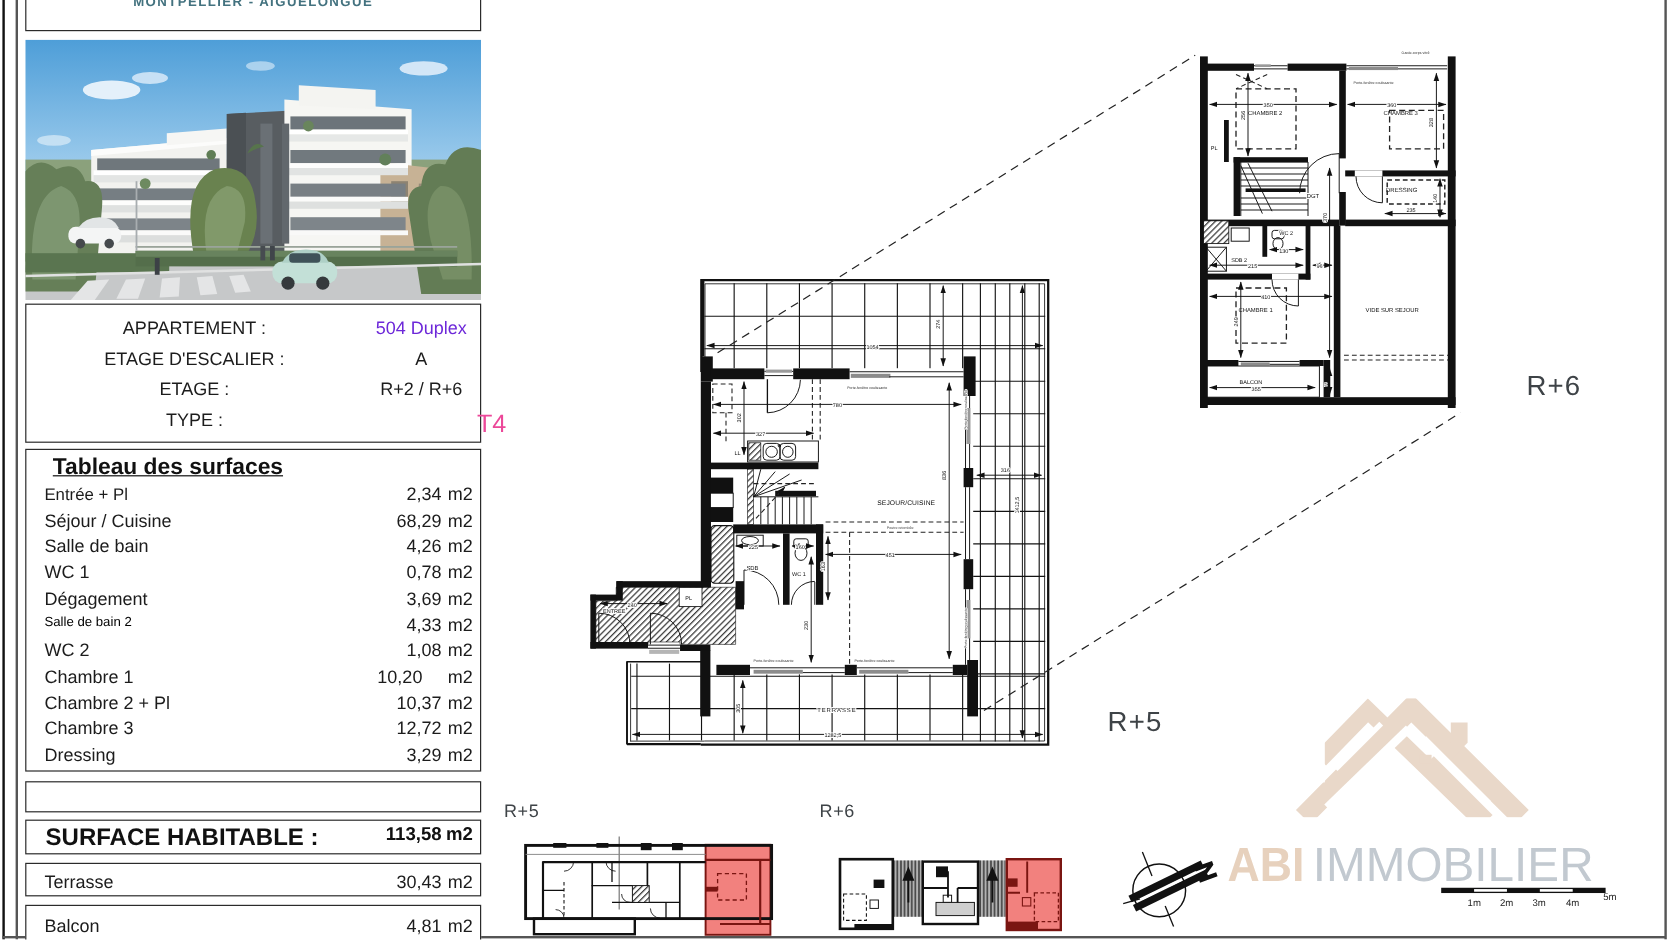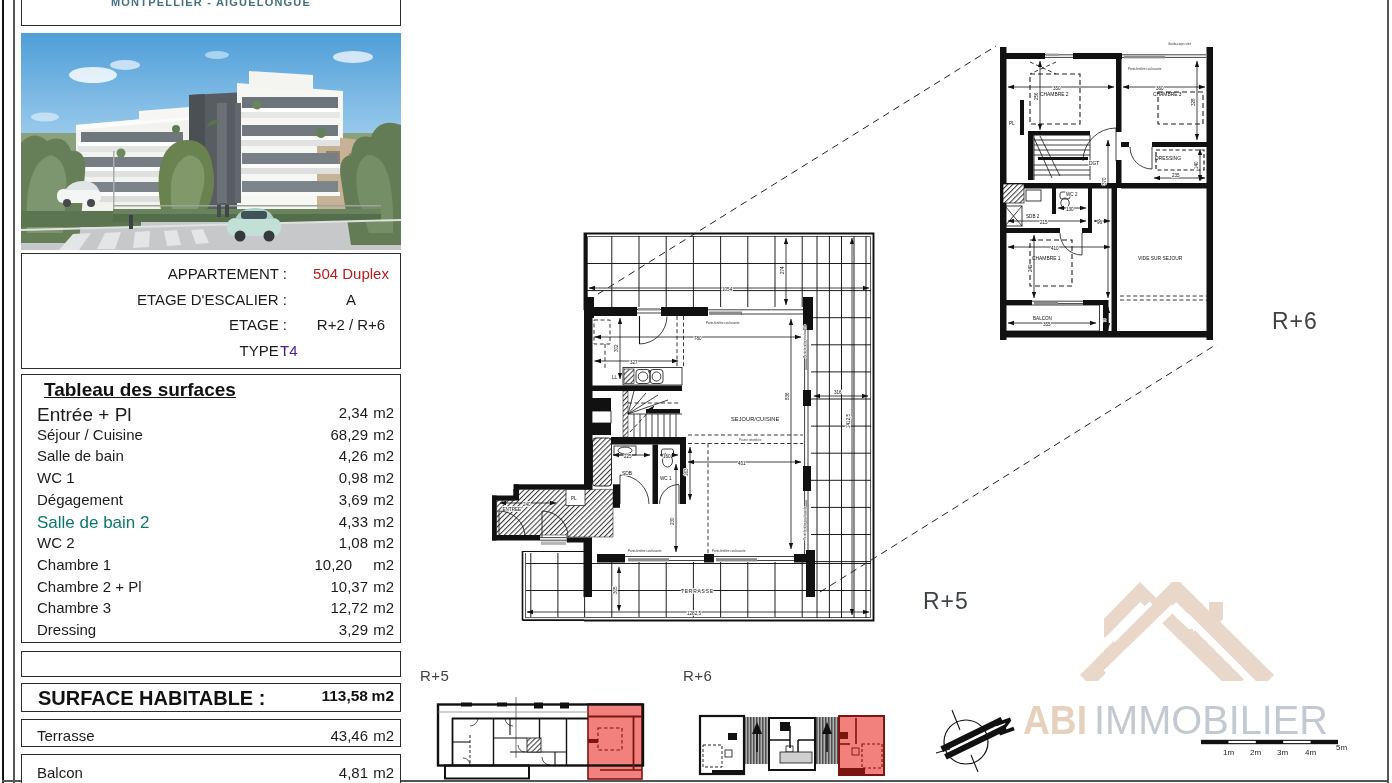--- a/index.html
+++ b/index.html
@@ -1,19 +1,19 @@
 <!DOCTYPE html>
 <html><head>
 <meta charset="utf-8">
 <style>
 html,body{margin:0;padding:0}
 body{-webkit-font-smoothing:antialiased;width:1392px;height:783px;position:relative;font-family:"Liberation Sans",sans-serif;background:#fff;overflow:hidden}
 .abs{position:absolute}
 .box{position:absolute;border:1.6px solid #2b2b2b;background:#fff;box-sizing:border-box}
-.row{position:absolute;left:16px;right:7px;display:flex;justify-content:flex-end;font-size:15px;color:#1c1c1c}
+.row{position:absolute;left:16px;right:7px;display:flex;justify-content:center;font-size:15px;color:#1c1c1c}
 </style>
 </head>
 <body>
 
 <div class="abs" style="left:2px;top:0;width:2px;height:783px;background:#111"></div>
 
 <div class="abs" style="left:13px;top:0;width:1.5px;height:783px;background:#555"></div>
 
 <div class="abs" style="left:1387px;top:0;width:2px;height:783px;background:#555"></div>
 
@@ -187,60 +187,60 @@
   </div>
 <div class="row" style="left:37px;width:250px;top:291px">
     <span>ETAGE D'ESCALIER :</span>
   </div>
 <div class="row" style="left:37px;width:250px;top:316px">
     <span>ETAGE :</span>
   </div>
 <div class="row" style="left:37px;width:250px;top:342px">
     <span>TYPE :</span>
   </div>
-<div class="abs" style="left:280px;top:265px;width:142px;text-align:center;font-size:15px;color:#b91c1c">504 Duplex</div>
+<div class="abs" style="left:280px;top:265px;width:142px;text-align:center;font-size:15px;color:#6d28d9">504 Duplex</div>
 <div class="abs" style="left:280px;top:291px;width:142px;text-align:center;font-size:15px;color:#1c1c1c">A</div>
 <div class="abs" style="left:280px;top:316px;width:142px;text-align:center;font-size:15px;color:#1c1c1c">R+2 / R+6</div>
-<div class="abs" style="left:280px;top:342px;width:142px;text-align:left;font-size:15px;color:#4c1d95">T4</div>
+<div class="abs" style="left:280px;top:342px;width:142px;text-align:right;font-size:21px;color:#ec4899">T4</div>
 
 <div class="box" style="left:21px;top:374px;width:380px;height:269px"></div>
 
 <div class="abs" style="left:44px;top:379px;font-size:19px;font-weight:bold;color:#111;text-decoration:underline">Tableau des surfaces</div>
 
-<div class="abs" style="left:37px;top:404.0px;font-size:19px;color:#1c1c1c">Entrée + Pl</div>
+<div class="abs" style="left:37px;top:404.0px;font-size:14px;color:#1c1c1c">Entrée + Pl</div>
 <div class="abs" style="left:240px;top:404.0px;width:155px;font-size:15px;color:#1c1c1c">
     <span style="position:absolute;right:27px">2,34</span>
     <span style="position:absolute;right:1px">m2</span>
   </div>
 
 <div class="abs" style="left:37px;top:425.7px;font-size:15px;color:#1c1c1c">Séjour / Cuisine</div>
 <div class="abs" style="left:240px;top:425.7px;width:155px;font-size:15px;color:#1c1c1c">
     <span style="position:absolute;right:27px">68,29</span>
     <span style="position:absolute;right:1px">m2</span>
   </div>
 
 <div class="abs" style="left:37px;top:447.4px;font-size:15px;color:#1c1c1c">Salle de bain</div>
 <div class="abs" style="left:240px;top:447.4px;width:155px;font-size:15px;color:#1c1c1c">
     <span style="position:absolute;right:27px">4,26</span>
     <span style="position:absolute;right:1px">m2</span>
   </div>
 
 <div class="abs" style="left:37px;top:469.1px;font-size:15px;color:#1c1c1c">WC 1</div>
 <div class="abs" style="left:240px;top:469.1px;width:155px;font-size:15px;color:#1c1c1c">
-    <span style="position:absolute;right:27px">0,98</span>
+    <span style="position:absolute;right:27px">0,78</span>
     <span style="position:absolute;right:1px">m2</span>
   </div>
 
 <div class="abs" style="left:37px;top:490.8px;font-size:15px;color:#1c1c1c">Dégagement</div>
 <div class="abs" style="left:240px;top:490.8px;width:155px;font-size:15px;color:#1c1c1c">
     <span style="position:absolute;right:27px">3,69</span>
     <span style="position:absolute;right:1px">m2</span>
   </div>
 
-<div class="abs" style="left:37px;top:512.5px;font-size:17px;color:#0f766e">Salle de bain 2</div>
+<div class="abs" style="left:37px;top:512.5px;font-size:11px;color:#000000">Salle de bain 2</div>
 <div class="abs" style="left:240px;top:512.5px;width:155px;font-size:15px;color:#1c1c1c">
     <span style="position:absolute;right:27px">4,33</span>
     <span style="position:absolute;right:1px">m2</span>
   </div>
 
 <div class="abs" style="left:37px;top:534.2px;font-size:15px;color:#1c1c1c">WC 2</div>
 <div class="abs" style="left:240px;top:534.2px;width:155px;font-size:15px;color:#1c1c1c">
     <span style="position:absolute;right:27px">1,08</span>
     <span style="position:absolute;right:1px">m2</span>
   </div>
@@ -274,21 +274,21 @@
 <div class="box" style="left:21px;top:683px;width:380px;height:29px"></div>
 <div class="abs" style="left:38px;top:687px;font-size:20px;font-weight:bold;color:#111">SURFACE HABITABLE :</div>
 <div class="abs" style="left:240px;top:687px;width:155px;font-size:15.5px;font-weight:bold;color:#111">
     <span style="position:absolute;right:27px">113,58</span>
     <span style="position:absolute;right:1px">m2</span>
   </div>
 
 <div class="box" style="left:21px;top:719px;width:380px;height:28px"></div>
 <div class="abs" style="left:37px;top:727px;font-size:15px;color:#1c1c1c">Terrasse</div>
 <div class="abs" style="left:240px;top:727px;width:155px;font-size:15px;color:#1c1c1c">
-    <span style="position:absolute;right:27px">43,46</span>
+    <span style="position:absolute;right:27px">30,43</span>
     <span style="position:absolute;right:1px">m2</span>
   </div>
 
 <div class="box" style="left:21px;top:754px;width:380px;height:40px"></div>
 <div class="abs" style="left:37px;top:764px;font-size:15px;color:#1c1c1c">Balcon</div>
 <div class="abs" style="left:240px;top:764px;width:155px;font-size:15px;color:#1c1c1c">
     <span style="position:absolute;right:27px">4,81</span>
     <span style="position:absolute;right:1px">m2</span>
   </div>
 

